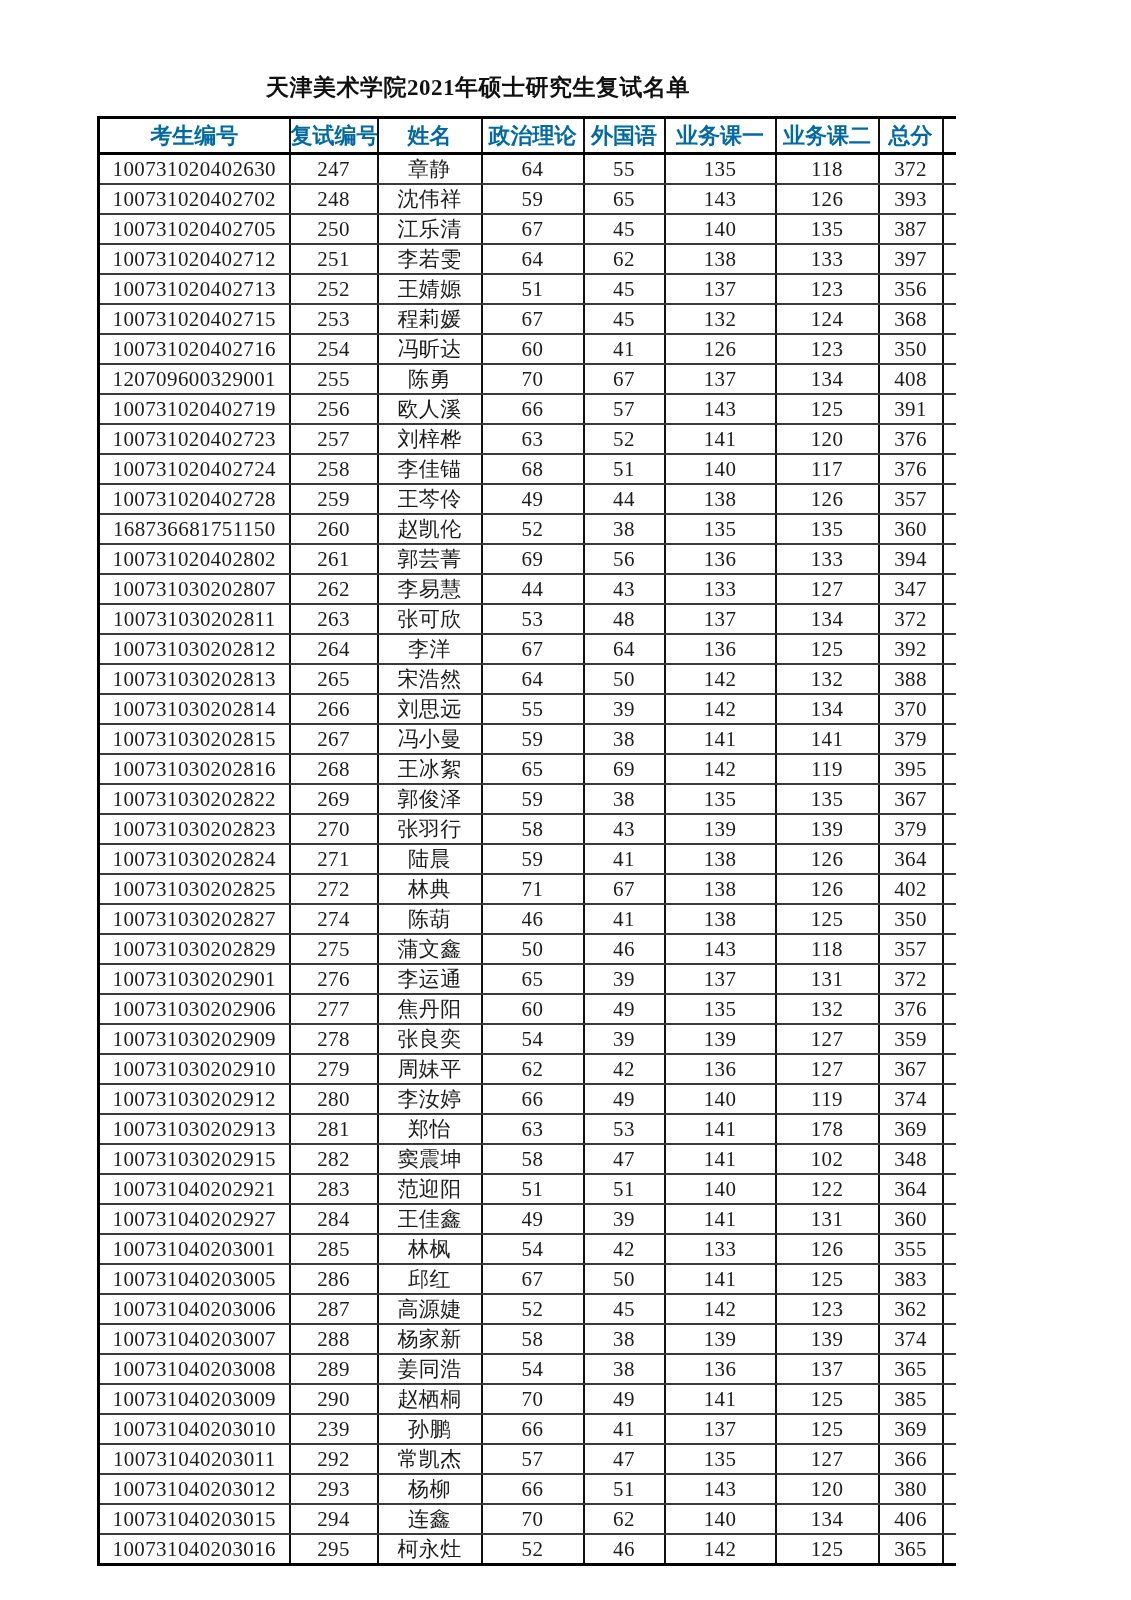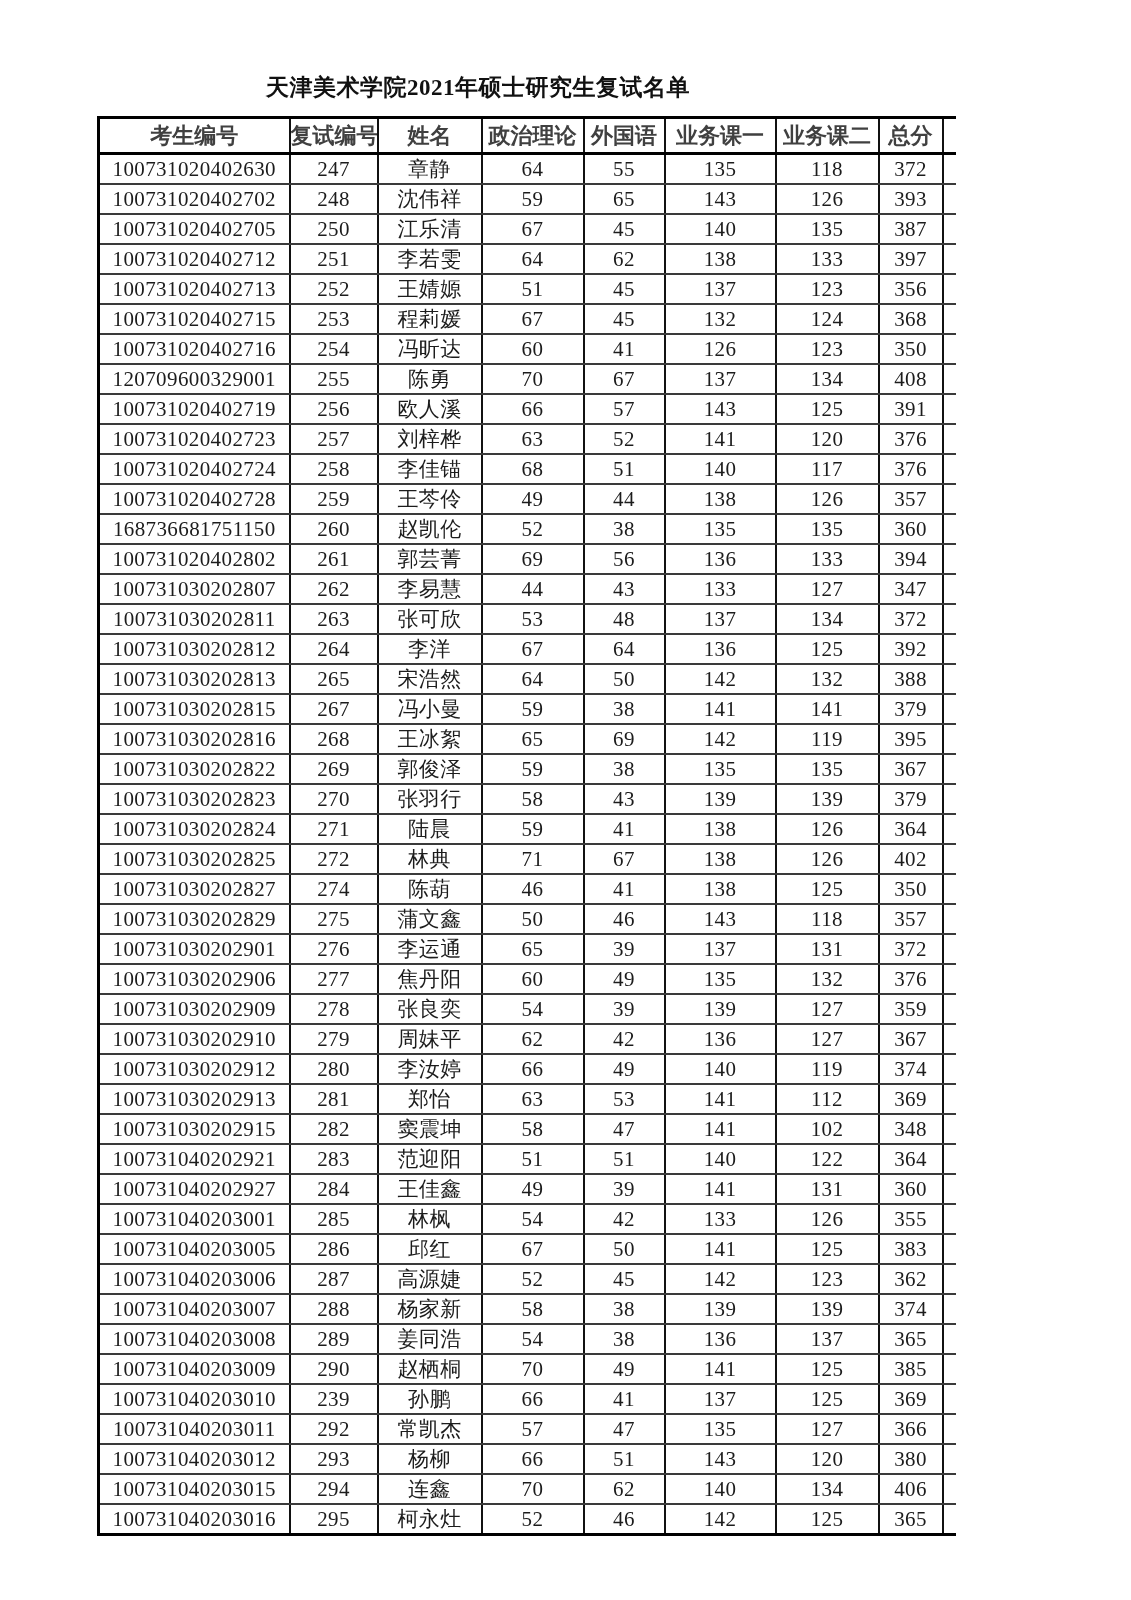--- a/index.html
+++ b/index.html
@@ -38,21 +38,21 @@
     border: 2px solid #111;
     border-bottom: 3px solid #000;
     height: 33px;
     font-size: 22px;
     font-weight: bold;
     text-align: center;
     vertical-align: middle;
     padding: 0;
     white-space: nowrap;
     overflow: hidden;
-    color: #404040;
+    color: #0369a1;
   }
   table.roster td {
     border-left: 2px solid #111;
     border-right: 2px solid #111;
     border-top: 2px solid #3a3a3a;
     border-bottom: 2px solid #3a3a3a;
     height: 27.7px;
     font-size: 21px;
     text-align: center;
     vertical-align: middle;
@@ -287,20 +287,31 @@
           <td>265</td>
           <td>宋浩然</td>
           <td>64</td>
           <td>50</td>
           <td>142</td>
           <td>132</td>
           <td>388</td>
           <td></td>
         </tr>
         <tr>
+          <td>100731030202814</td>
+          <td>266</td>
+          <td>刘思远</td>
+          <td>55</td>
+          <td>39</td>
+          <td>142</td>
+          <td>134</td>
+          <td>370</td>
+          <td></td>
+        </tr>
+        <tr>
           <td>100731030202815</td>
           <td>267</td>
           <td>冯小曼</td>
           <td>59</td>
           <td>38</td>
           <td>141</td>
           <td>141</td>
           <td>379</td>
           <td></td>
         </tr>
@@ -436,21 +447,21 @@
           <td>374</td>
           <td></td>
         </tr>
         <tr>
           <td>100731030202913</td>
           <td>281</td>
           <td>郑怡</td>
           <td>63</td>
           <td>53</td>
           <td>141</td>
-          <td>112</td>
+          <td>178</td>
           <td>369</td>
           <td></td>
         </tr>
         <tr>
           <td>100731030202915</td>
           <td>282</td>
           <td>窦震坤</td>
           <td>58</td>
           <td>47</td>
           <td>141</td>

